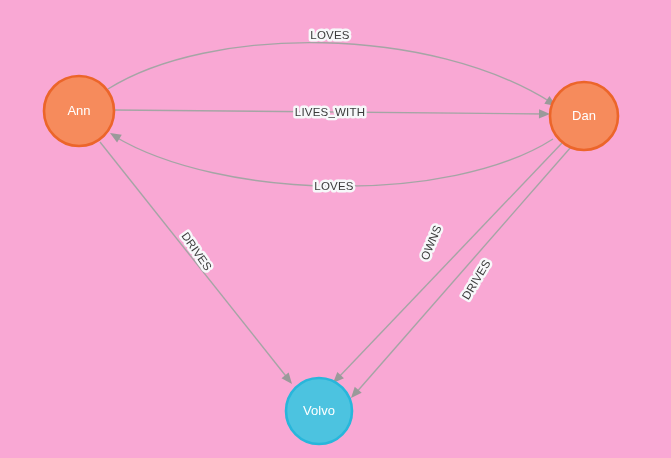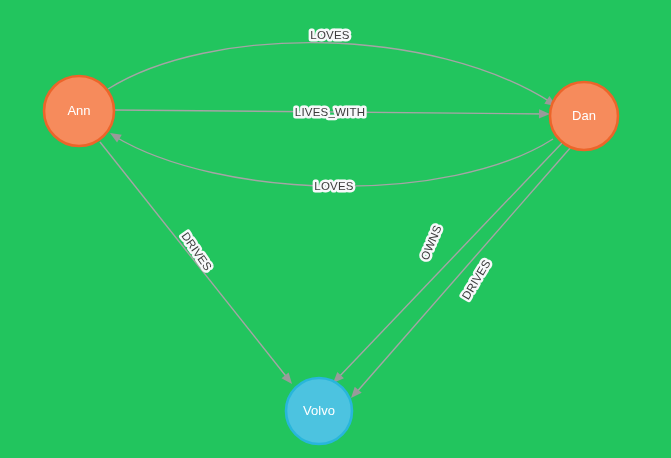--- a/index.html
+++ b/index.html
@@ -8,21 +8,21 @@
     padding: 0;
     background: #f7f8fa;
   }
   body {
     font-family: "Liberation Sans", sans-serif;
   }
   #graph-canvas {
     position: relative;
     width: 671px;
     height: 458px;
-    background: #22c55e;
+    background: #f9a8d4;
     overflow: hidden;
   }
   #graph-svg {
     position: absolute;
     top: 0;
     left: 0;
     width: 671px;
     height: 458px;
     display: block;
   }

